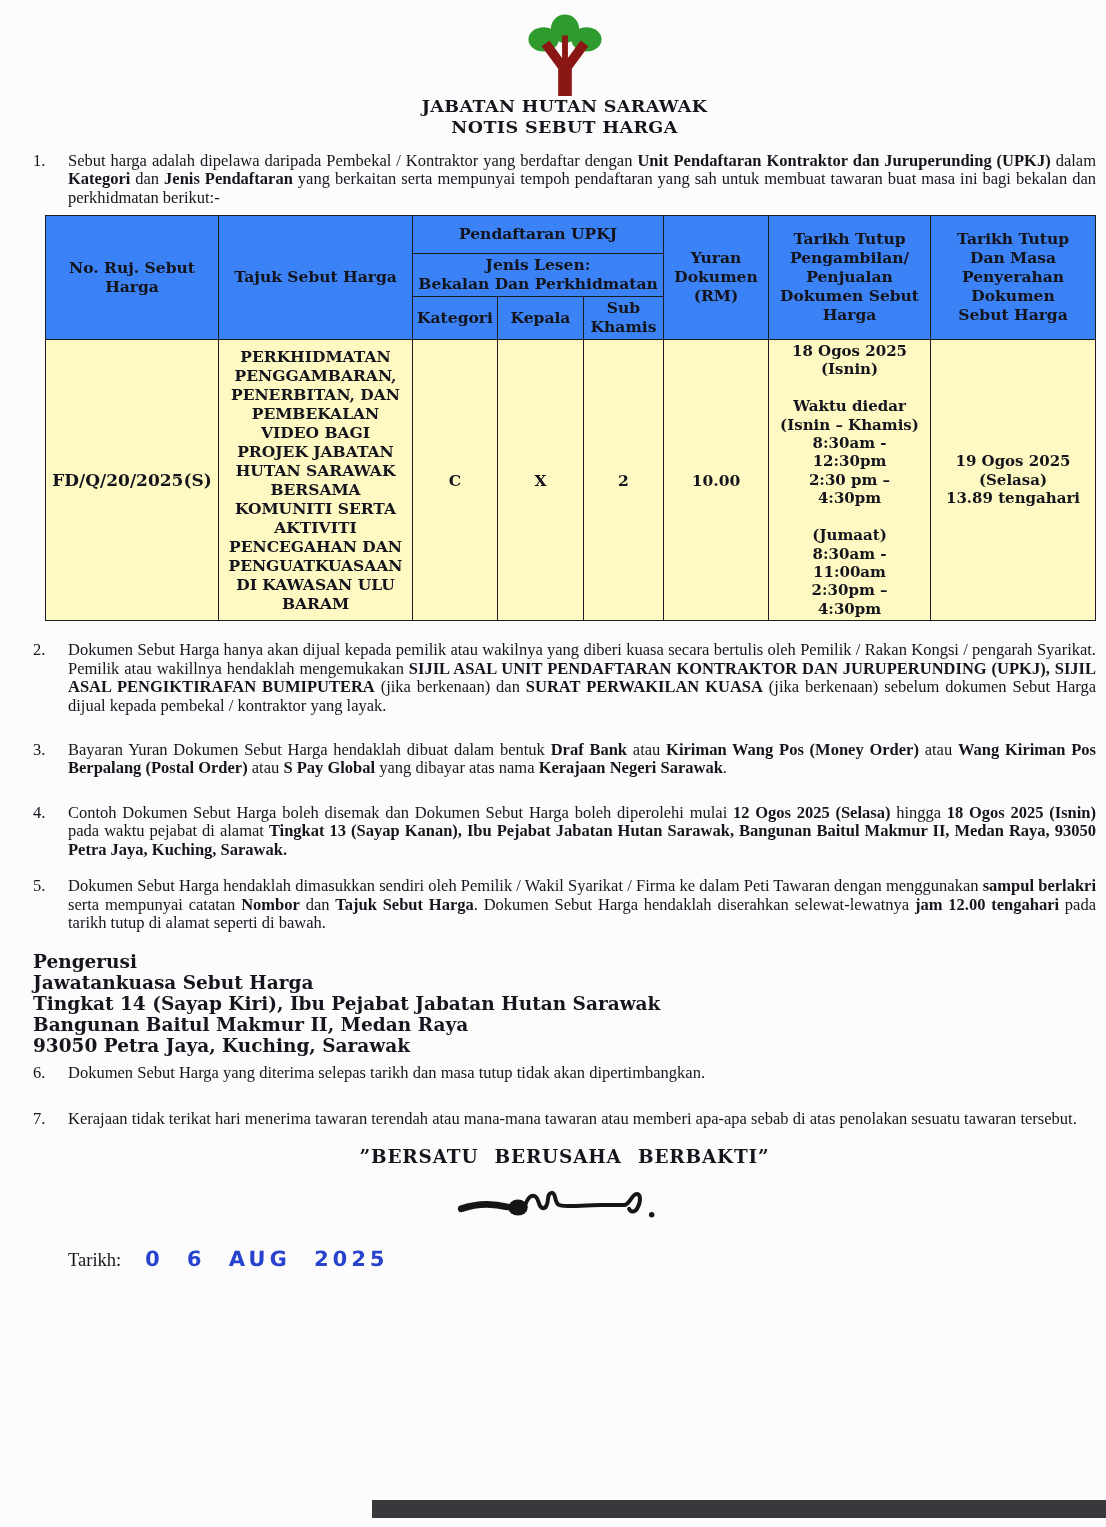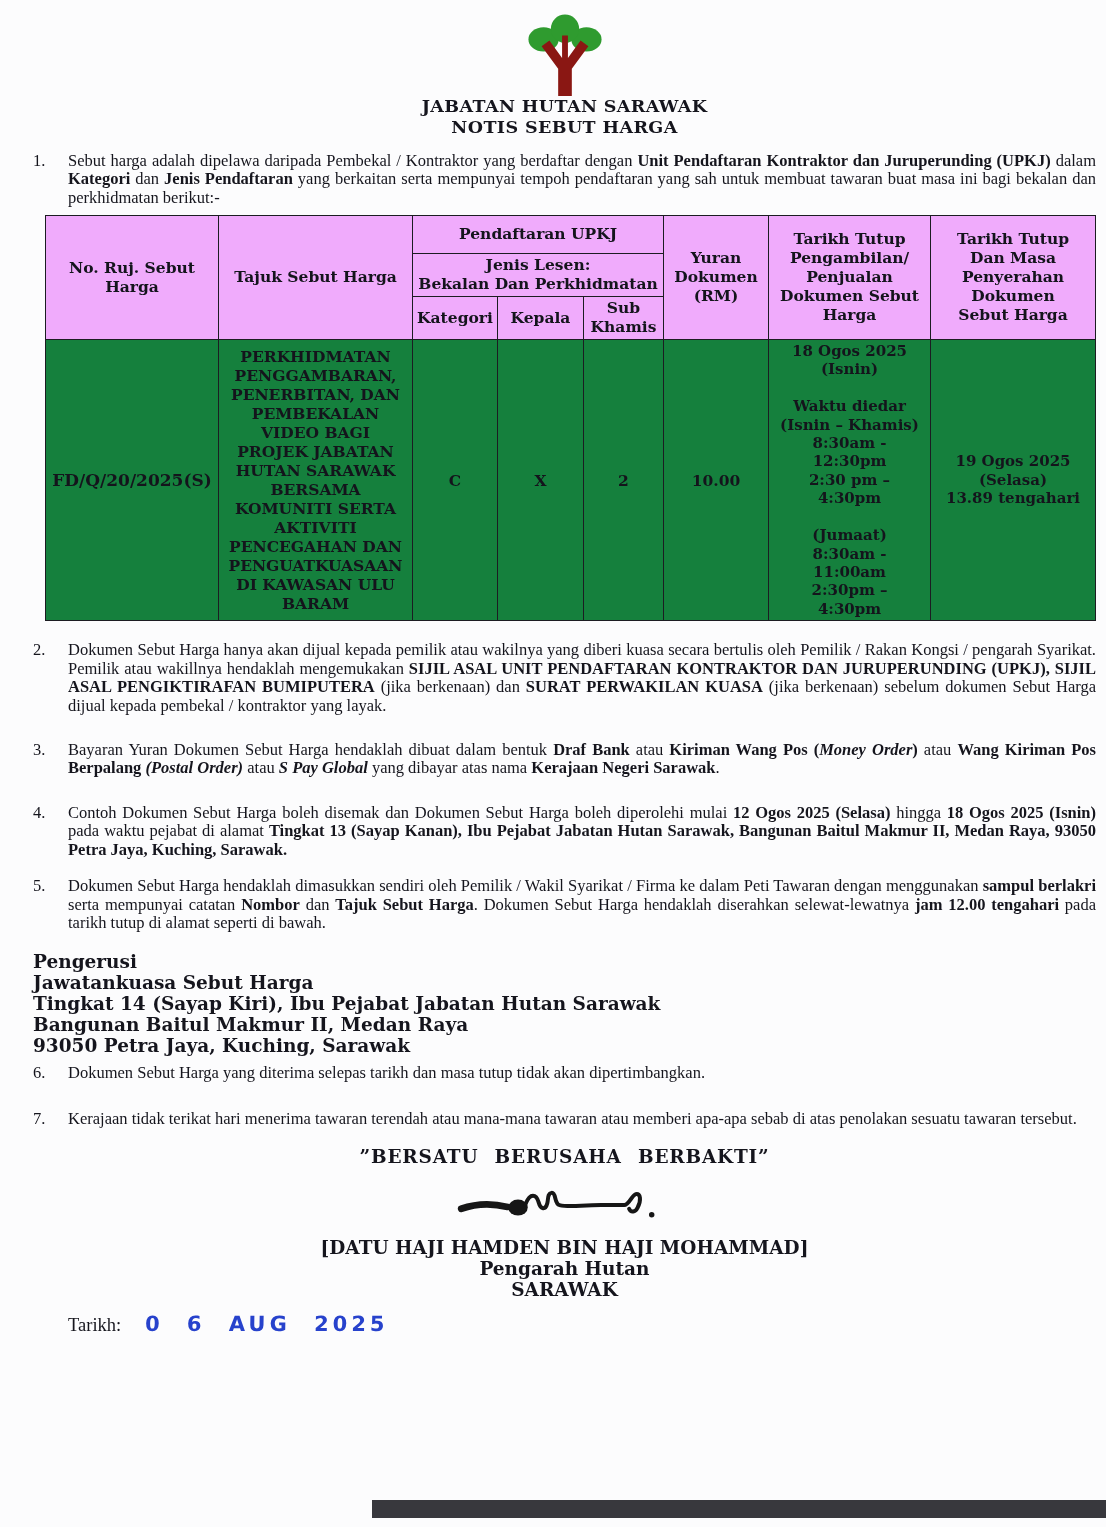--- a/index.html
+++ b/index.html
@@ -22,21 +22,21 @@
     font-size:17.5px; line-height:21px; letter-spacing:0.4px;
     font-weight:bold;
     text-align:center;
   }
 
   
   .para { display:flex; text-align:justify; font-size:16.5px; line-height:1.12; }
   .para .num { flex:0 0 35px; text-align:left; }
   .para .body { flex:1; }
   .b { font-weight:bold; }
-  .i { font-style:italic; }
+  .i { }
   .mt-p1 { margin-top:14px; }
   .mt-p2 { margin-top:20px; }
   .mt-p3 { margin-top:26px; }
   .mt-p4 { margin-top:26px; }
   .mt-p5 { margin-top:18px; }
   .mt-p6 { margin-top:8px; }
   .mt-p7 { margin-top:28px; }
 
   
   table.tender {
@@ -47,27 +47,27 @@
     font-family:"DejaVu Serif", serif;
     color:#14141c;
   }
   table.tender th, table.tender td {
     border:1.6px solid #1c1c22;
     text-align:center; vertical-align:middle;
     white-space:pre-line;
     padding:2px 4px;
   }
   table.tender thead th {
-    background:#f0abfc;
+    background:#3b82f6;
     font-size:15.5px; font-weight:bold; line-height:1.22;
   }
   .h-tier1 th { height:38px; }
   .h-tier2 th { height:42px; }
   .h-tier3 th { height:30px; }
-  table.tender td { height:280px; font-weight:bold; background:#15803d; }
+  table.tender td { height:280px; font-weight:bold; background:#fef9c3; }
   td.c-ref   { font-size:17px; }
   td.c-title { font-size:15.5px; line-height:19px; }
   td.c-small { font-size:15.5px; }
   td.c-dates { font-size:15px; line-height:18.4px; }
 
   
   .address-block {
     margin-top:18px; text-align:left;
     font-family:"DejaVu Serif", serif;
     font-size:18.5px; font-weight:bold; line-height:21px;
@@ -253,25 +253,20 @@
 
   <div class="signature-area">
     <svg width="350" height="58" viewBox="0 0 360 95">
       <path d="M10,52 C38,42 62,43 86,49" fill="none" stroke="#161616" stroke-width="11" stroke-linecap="round"></path>
       <ellipse cx="103" cy="50" rx="16" ry="13" fill="#161616"></ellipse>
       <path d="M115,45 C123,25 133,28 137,42 C140,53 148,55 151,43 C153,35 151,27 158,26 C166,25 162,44 171,46 C187,50 205,46 239,46 L277,46 C285,46 289,30 296,28 C304,26 305,39 299,50 C295,58 288,59 285,52" fill="none" stroke="#161616" stroke-width="6.5" stroke-linecap="round"></path>
       <circle cx="322" cy="62" r="4.5" fill="#161616"></circle>
     </svg>
   </div>
 
-  <div class="signatory">
-    <div>[DATU HAJI HAMDEN BIN HAJI MOHAMMAD]</div>
-    <div>Pengarah Hutan</div>
-    <div>SARAWAK</div>
-  </div>
 
   <div class="date-row">
     <span class="date-label">Tarikh:</span>
     <span class="date-stamp" style="color: rgb(39, 66, 204);">0 6 AUG 2025</span>
   </div>
 
 
 </div>
 
 <div class="scan-bar"></div>

